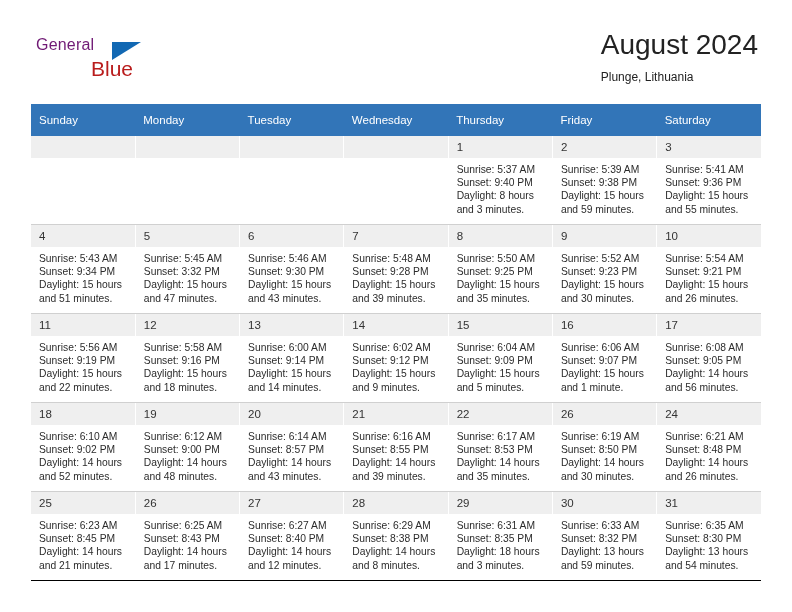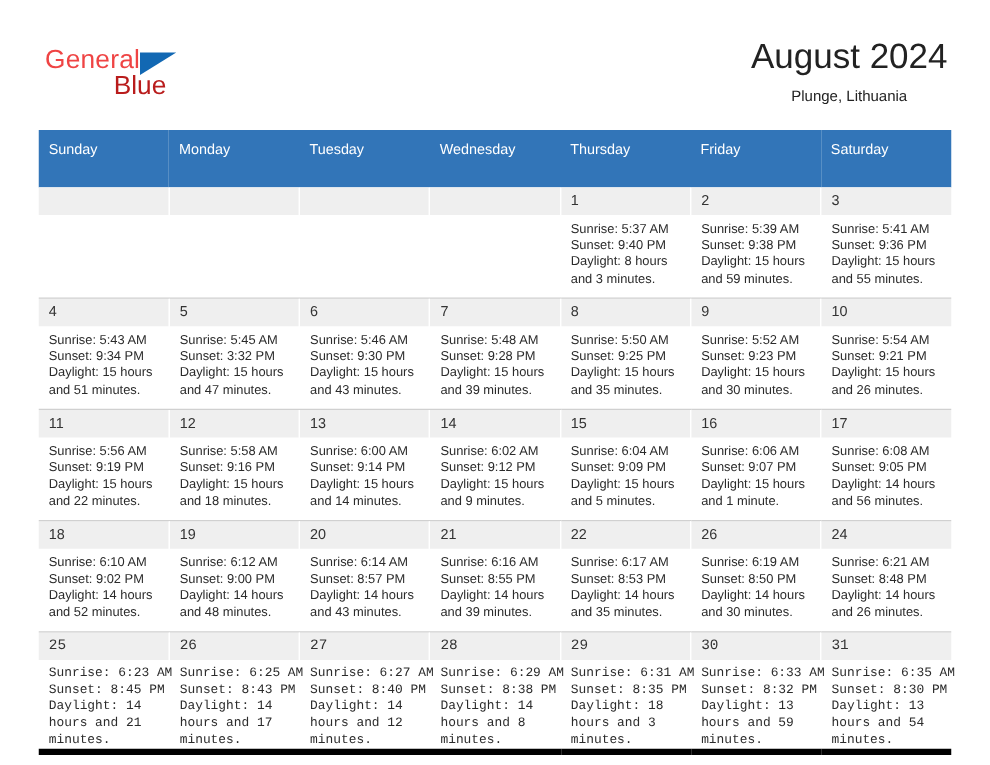--- a/index.html
+++ b/index.html
@@ -33,23 +33,23 @@
     position: absolute;
     left: 36px;
     top: 36px;
     width: 180px;
     height: 52px;
   }
   .logo-general {
     position: absolute;
     left: 0;
     top: 0;
-    font-size: 21px;
+    font-size: 16px;
     letter-spacing: 0.2px;
-    color: #ef4444;
+    color: #701a75;
     font-family: "Liberation Sans", sans-serif;
   }
   .logo-tri {
     position: absolute;
     left: 76px;
     top: 6px;
     width: 0;
     height: 0;
     border-left: 29px solid #1268b3;
     border-bottom: 18px solid transparent;
@@ -60,21 +60,21 @@
     top: 21px;
     font-size: 21px;
     color: #b91c1c;
     font-family: "Liberation Sans", sans-serif;
   }
 
   .title-block {
     position: absolute;
     right: 34px;
     top: 28px;
-    text-align: center;
+    text-align: left;
   }
   .cal-title {
     font-size: 28px;
     color: #222222;
     font-weight: normal;
     line-height: 34px;
     white-space: nowrap;
   }
   .cal-sub {
     font-size: 12px;
@@ -92,39 +92,38 @@
     width: 730px;
     border-collapse: collapse;
     table-layout: fixed;
   }
   .cal th {
     background: #3275b8;
     color: #ffffff;
     font-weight: normal;
     font-size: 11.5px;
     text-align: left;
-    padding: 6px 0 20px 8px;
+    padding: 6px 0 6px 8px;
     height: 20px;
     border: none;
   }
   .cal td {
     vertical-align: top;
     padding: 0;
     width: 104.28px;
     height: 88px;
     border-right: 1px solid #ffffff;
     border-bottom: 1px solid #d0d0d0;
     background: #ffffff;
   }
   .cal tr.week td:last-child {
     border-right: none;
   }
   .cal tr.week:last-child td {
-    border-bottom: 5px solid #000000;
-    font-family: Liberation Mono, monospace;
+    border-bottom: 1px solid #000000;
   }
 
   .daynum {
     display: block;
     background: #efefef;
     font-size: 11.5px;
     color: #333333;
     padding: 4px 0 4px 8px;
     height: 14px;
     line-height: 14px;

